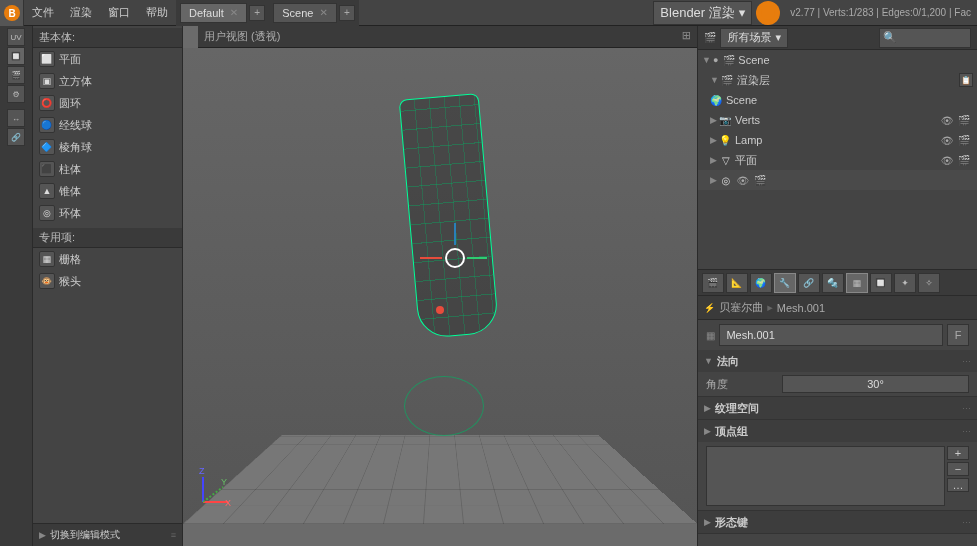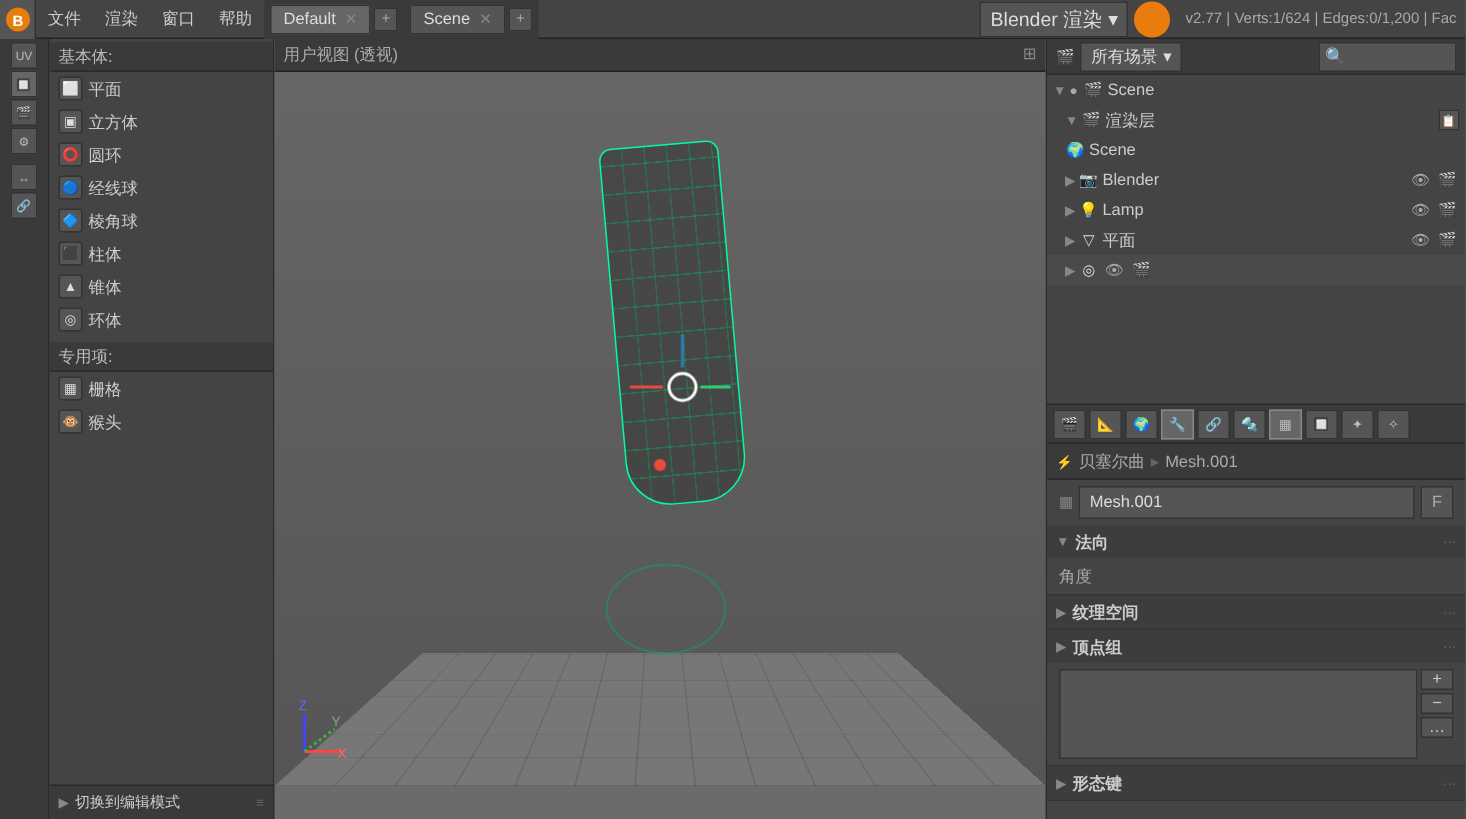--- a/index.html
+++ b/index.html
@@ -155,21 +155,21 @@
 
     
     .viewport {
       flex: 1;
       background: #6b6b6b;
       position: relative;
       overflow: hidden;
     }
     .viewport-header {
       position: absolute;
-      top: 0; left: 0; right: 0;
+      top: 0; left: 15px; right: 0;
       height: 22px;
       background: #3a3a3a;
       display: flex; align-items: center; padding: 0 6px;
       font-size: 11px; color: #aaa;
       border-bottom: 1px solid #222;
       z-index: 10;
     }
     .viewport-canvas {
       position: absolute;
       top: 22px; left: 0; right: 0; bottom: 22px;
@@ -496,21 +496,21 @@
 
   <div class="render-engine-selector">
     <span>Blender 渲染</span>
     <span>▾</span>
   </div>
   <div class="blender-logo">
     <svg width="16" height="16" viewBox="0 0 16 16">
       <circle cx="8" cy="8" r="7" fill="#e87d0d"></circle>
     </svg>
   </div>
-  <div class="version-info">v2.77 | Verts:1/624 | Edges:0/1,200 | Fac</div>
+  <div class="version-info">v2.77 | Verts:1/283 | Edges:0/1,200 | Fac</div>
 </div>
 
 <div class="main-layout">
 
   <div class="left-toolbar">
     <div class="toolbar-icon" title="UV">UV</div>
     <div class="toolbar-icon active">🔲</div>
     <div class="toolbar-icon">🎬</div>
     <div class="toolbar-icon">⚙</div>
     <div style="height:4px;"></div>
@@ -659,21 +659,21 @@
       </div>
 
       <div class="scene-tree-item tree-indent-1">
         <span class="scene-icon">🌍</span>
         <span class="scene-label">Scene</span>
       </div>
 
       <div class="scene-tree-item tree-indent-1">
         <span style="color:#888;font-size:9px;">▶</span>
         <span class="scene-icon">📷</span>
-        <span class="scene-label">Blender</span>
+        <span class="scene-label">Verts</span>
         <div class="right-eye-col">
           <div class="eye-btn">👁</div>
           <div class="eye-btn">🎬</div>
         </div>
       </div>
 
       <div class="scene-tree-item tree-indent-1">
         <span style="color:#888;font-size:9px;">▶</span>
         <span class="scene-icon">💡</span>
         <span class="scene-label">Lamp</span>
@@ -735,20 +735,23 @@
 
       <div class="prop-section">
         <div class="prop-section-header">
           <span class="prop-arrow">▼</span>
           <span class="prop-section-title">法向</span>
           <span class="prop-section-spacer"></span>
           <span style="color:#666;font-size:9px;">···</span>
         </div>
         <div class="prop-row">
           <span class="prop-label">角度</span>
+          <div class="prop-input">
+            <span>30°</span>
+          </div>
         </div>
       </div>
 
       <div class="prop-section">
         <div class="prop-section-header">
           <span class="prop-arrow">▶</span>
           <span class="prop-section-title">纹理空间</span>
           <span class="prop-section-spacer"></span>
           <span style="color:#666;font-size:9px;">···</span>
         </div>

